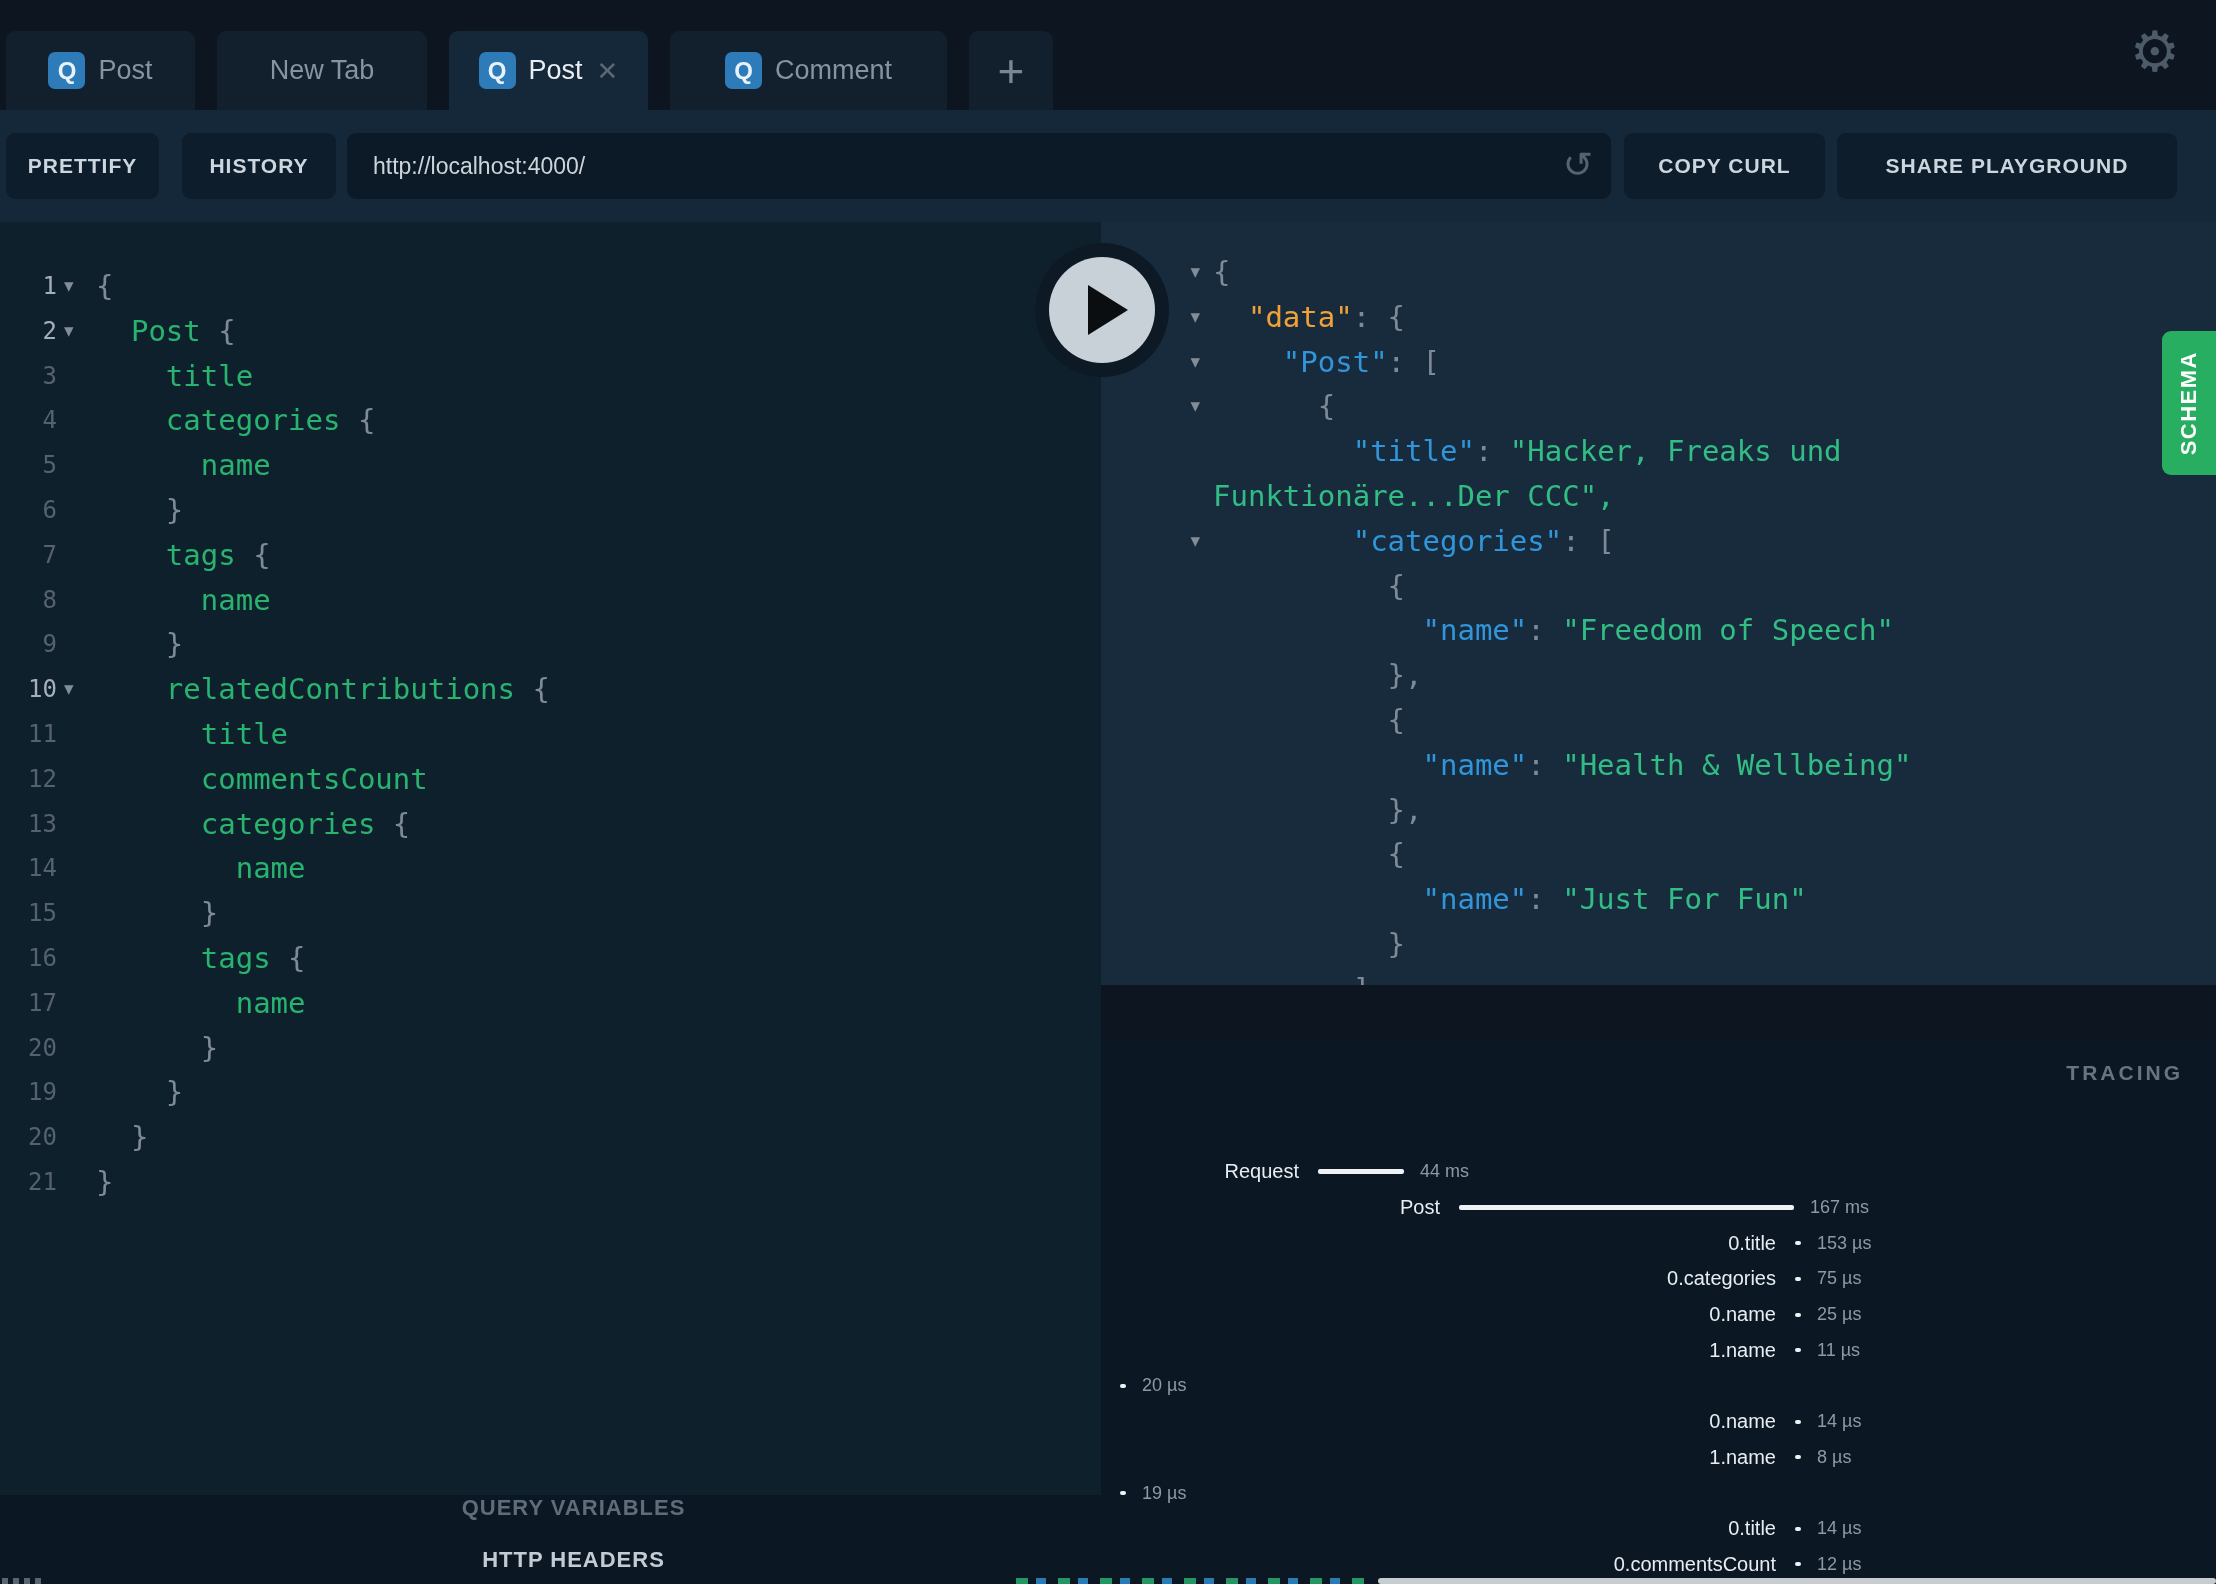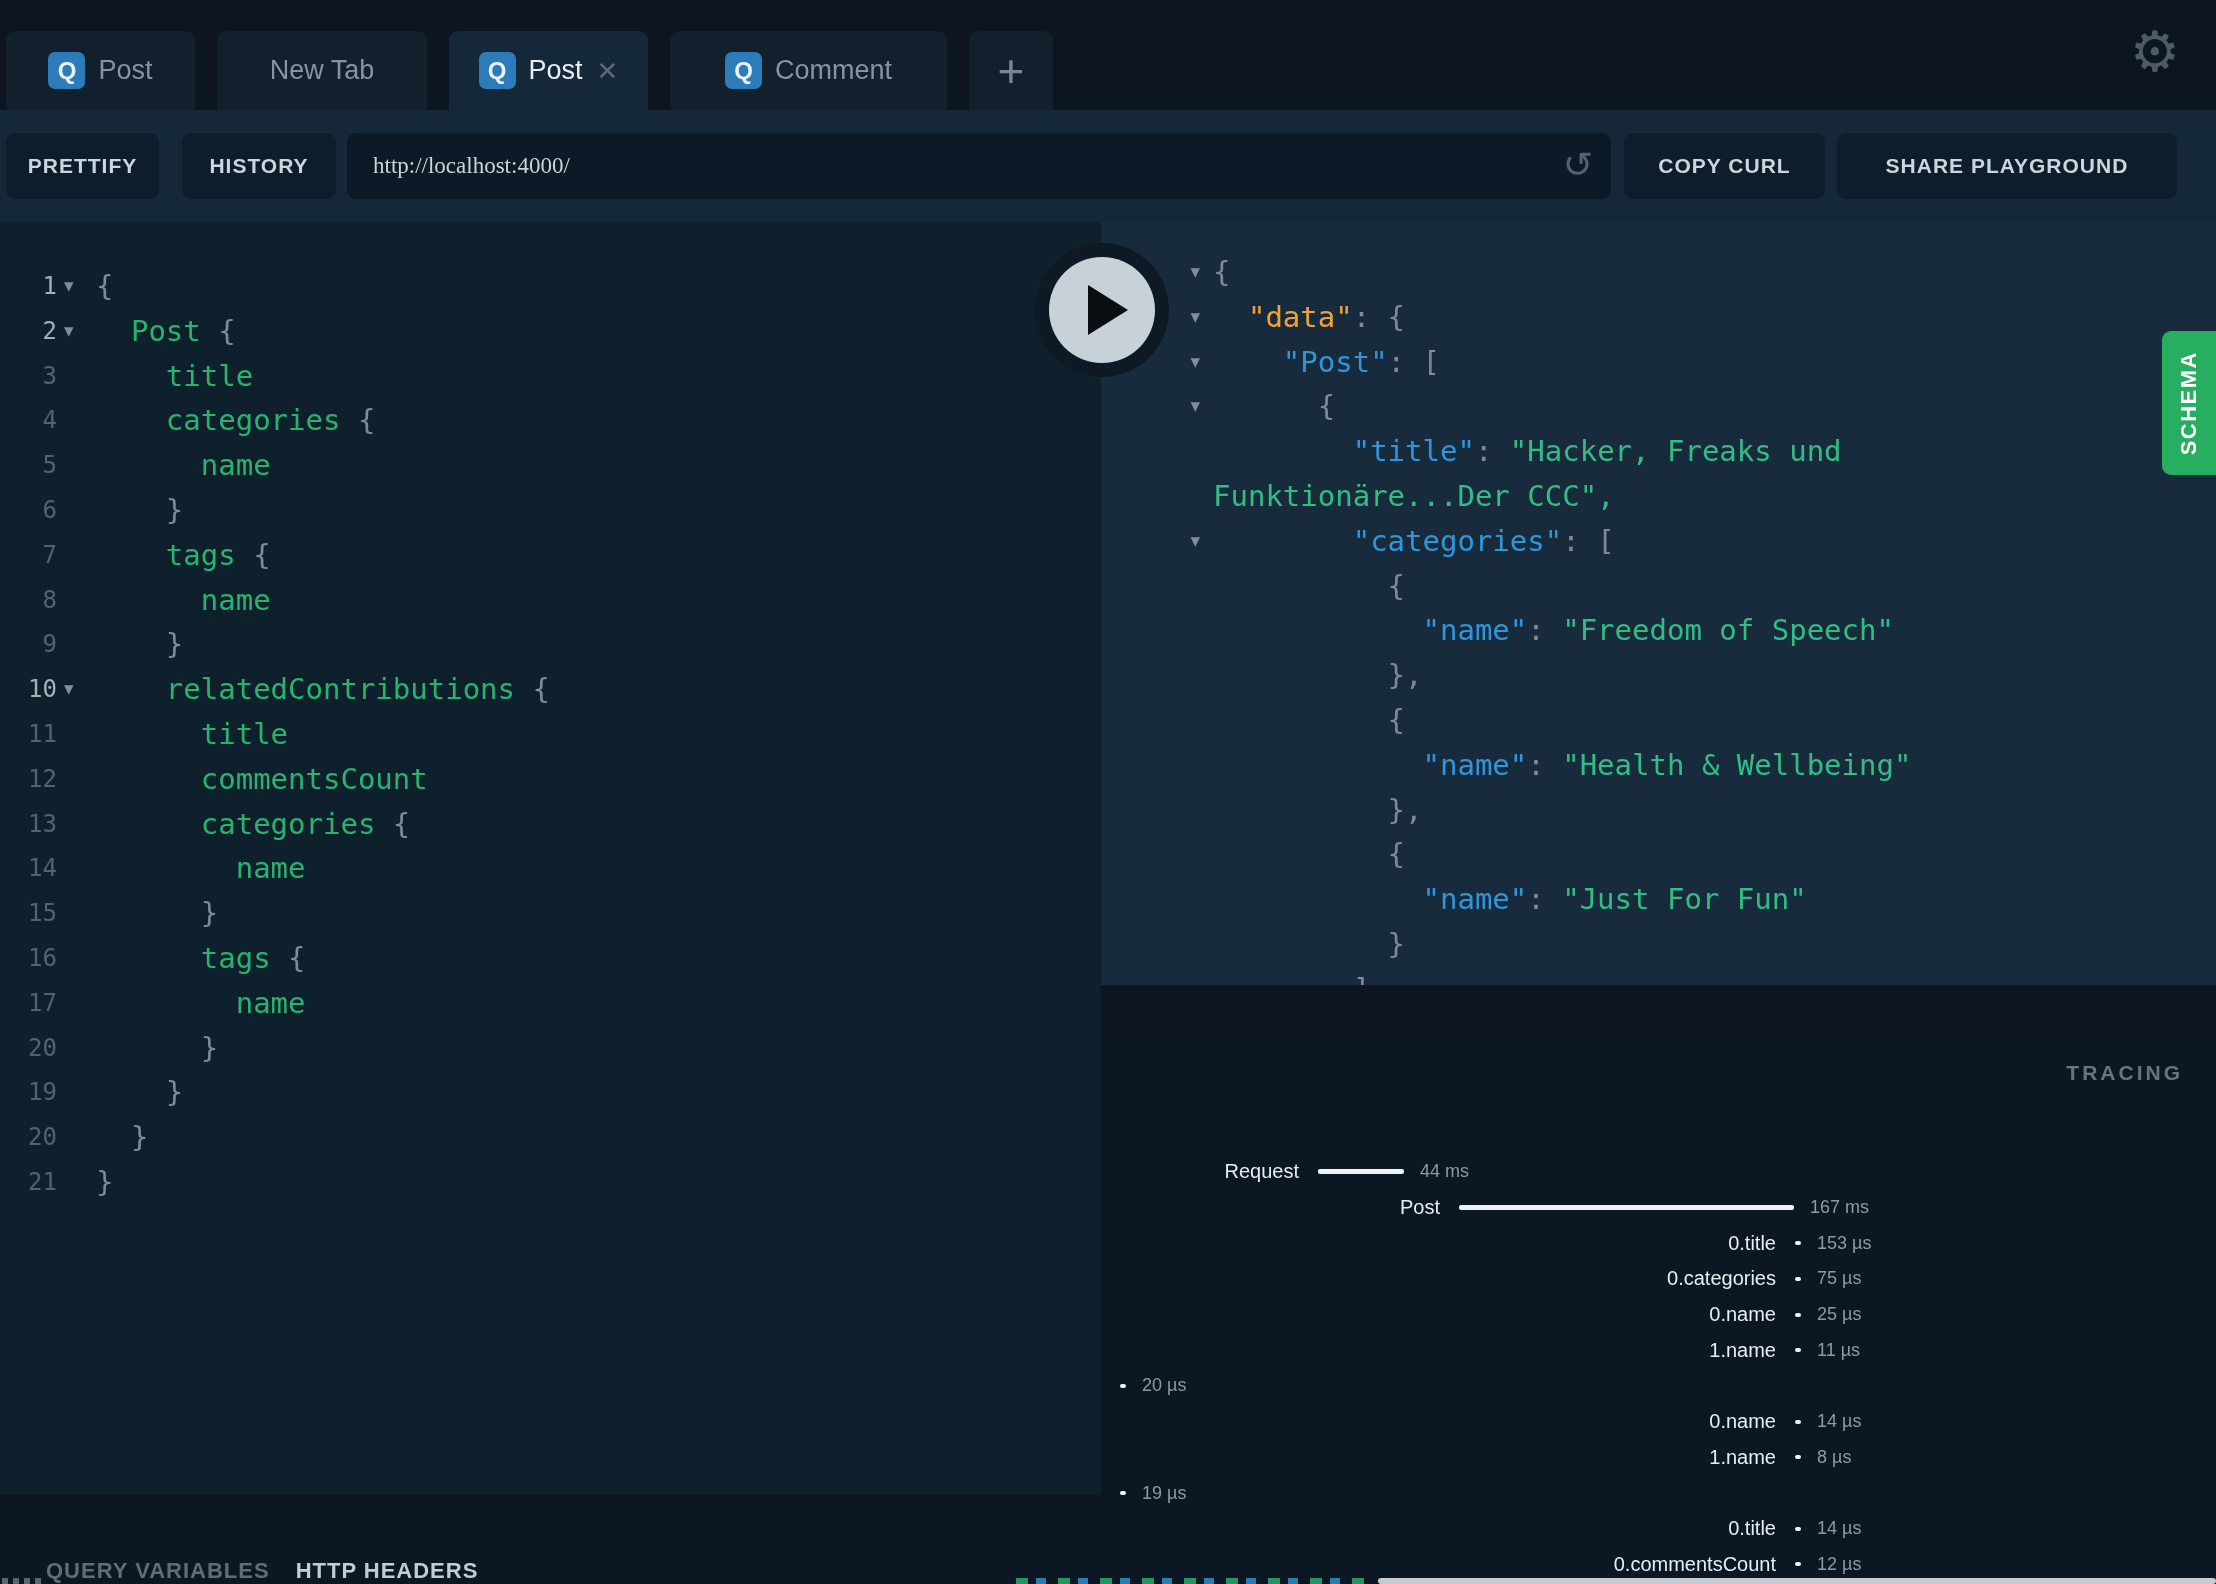--- a/index.html
+++ b/index.html
@@ -22,21 +22,21 @@
 
   
   .toolbar{position:absolute;left:0;top:110px;width:2216px;height:112px;background:#15283a;
            display:flex;align-items:center;padding-left:6px;box-sizing:border-box;}
   .tbtn{height:66px;background:#0e1d2b;border:none;border-radius:9px;color:#ccd6de;font-size:21px;
         font-weight:bold;letter-spacing:1px;font-family:inherit;cursor:pointer;flex:none;}
   .btn-prettify{width:153px;}
   .btn-history{width:154px;margin-left:23px;}
   .urlbox{width:1264px;height:66px;margin-left:11px;background:#0c1a27;border-radius:9px;position:relative;flex:none;}
   .urlbox input{position:absolute;left:0;top:0;width:100%;height:100%;background:transparent;border:none;
-        outline:none;color:#ccd4da;font-size:23px;font-family:Liberation Serif, serif;padding:0 70px 0 26px;box-sizing:border-box;}
+        outline:none;color:#ccd4da;font-size:23px;font-family:Liberation Sans, sans-serif;padding:0 70px 0 26px;box-sizing:border-box;}
   .url-reset{position:absolute;right:18px;top:50%;transform:translateY(-54%);font-family:"DejaVu Sans",sans-serif;
         font-size:36px;color:#56636f;cursor:pointer;line-height:1;}
   .btn-copycurl{width:201px;margin-left:13px;}
   .btn-share{width:340px;margin-left:12px;}
 
   
   .editor-pane{position:absolute;left:0;top:222px;width:1101px;height:1273px;background:#0f202d;
                overflow:hidden;padding-top:42px;box-sizing:border-box;cursor:text;}
   .response-pane{position:absolute;left:1101px;top:222px;width:1115px;height:763px;background:#182b3d;
                overflow:hidden;padding-top:28px;box-sizing:border-box;}
@@ -65,21 +65,21 @@
   .tracing{position:absolute;left:1101px;top:1039px;width:1115px;height:599px;background:#0b1824;overflow:hidden;}
   .tracing-title{position:absolute;top:22px;right:33px;font-size:21px;font-weight:bold;letter-spacing:3px;color:#68747f;}
   .trows{position:absolute;top:115px;left:0;right:0;}
   .trow{height:35.7px;display:flex;align-items:center;}
   .tlabel{flex:none;text-align:right;font-size:20px;color:#e8edf1;}
   .tbar{flex:none;background:#eef2f5;border-radius:2px;margin-left:19px;}
   .tval{margin-left:16px;font-size:18px;color:#8f99a3;}
 
   
   .bottom-bar{position:absolute;left:0;top:1495px;width:1101px;height:89px;background:#0b1824;
-              display:flex;align-items:flex-end;padding-left:46px;gap:26px;box-sizing:border-box;}
+              display:flex;align-items:center;padding-left:46px;gap:26px;box-sizing:border-box;flex-direction:column;}
   .bb-tab{font-size:22px;font-weight:bold;letter-spacing:1px;color:#5f6c79;cursor:pointer;}
   .bb-tab.active{color:#c3ccd4;}
 
   
   .edge-scroll{position:absolute;left:1378px;top:1578px;width:838px;height:6px;background:#c7ccd1;border-radius:3px;}
   .edge-sliver{position:absolute;left:1016px;top:1578px;width:352px;height:6px;opacity:.8;
       background:repeating-linear-gradient(90deg,#2bb673 0px,#2bb673 12px,transparent 12px,transparent 20px,#3095d9 20px,#3095d9 30px,transparent 30px,transparent 42px);}
   .edge-marks{position:absolute;left:2px;top:1578px;width:44px;height:6px;opacity:.55;
       background:repeating-linear-gradient(90deg,#9aa4ad 0 6px,transparent 6px 11px);}
 </style>

